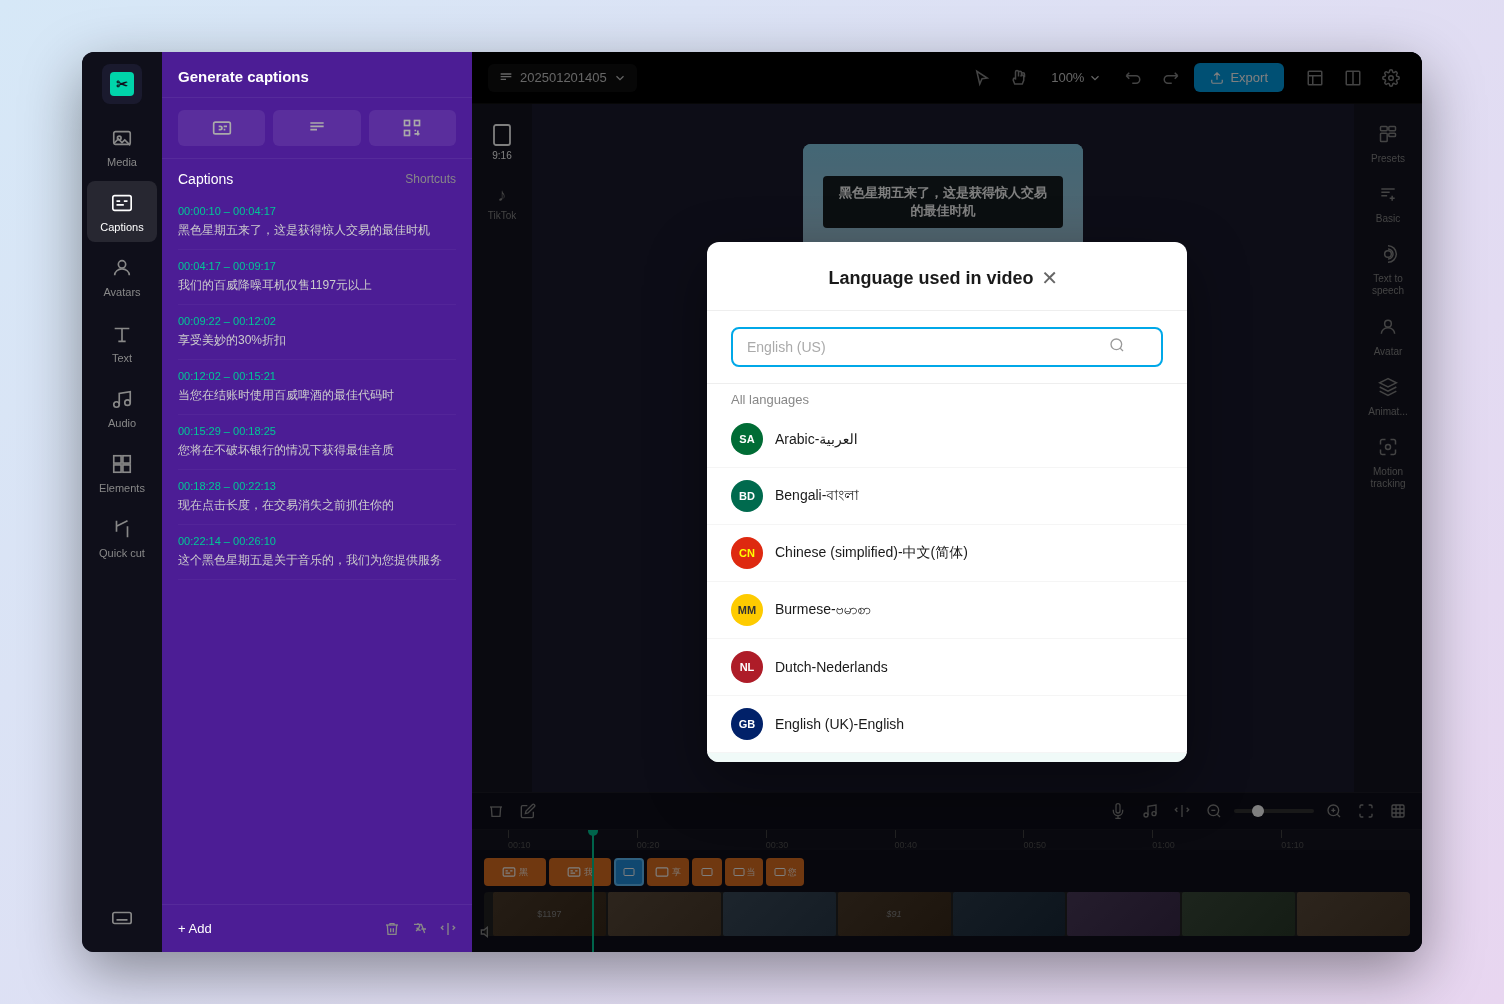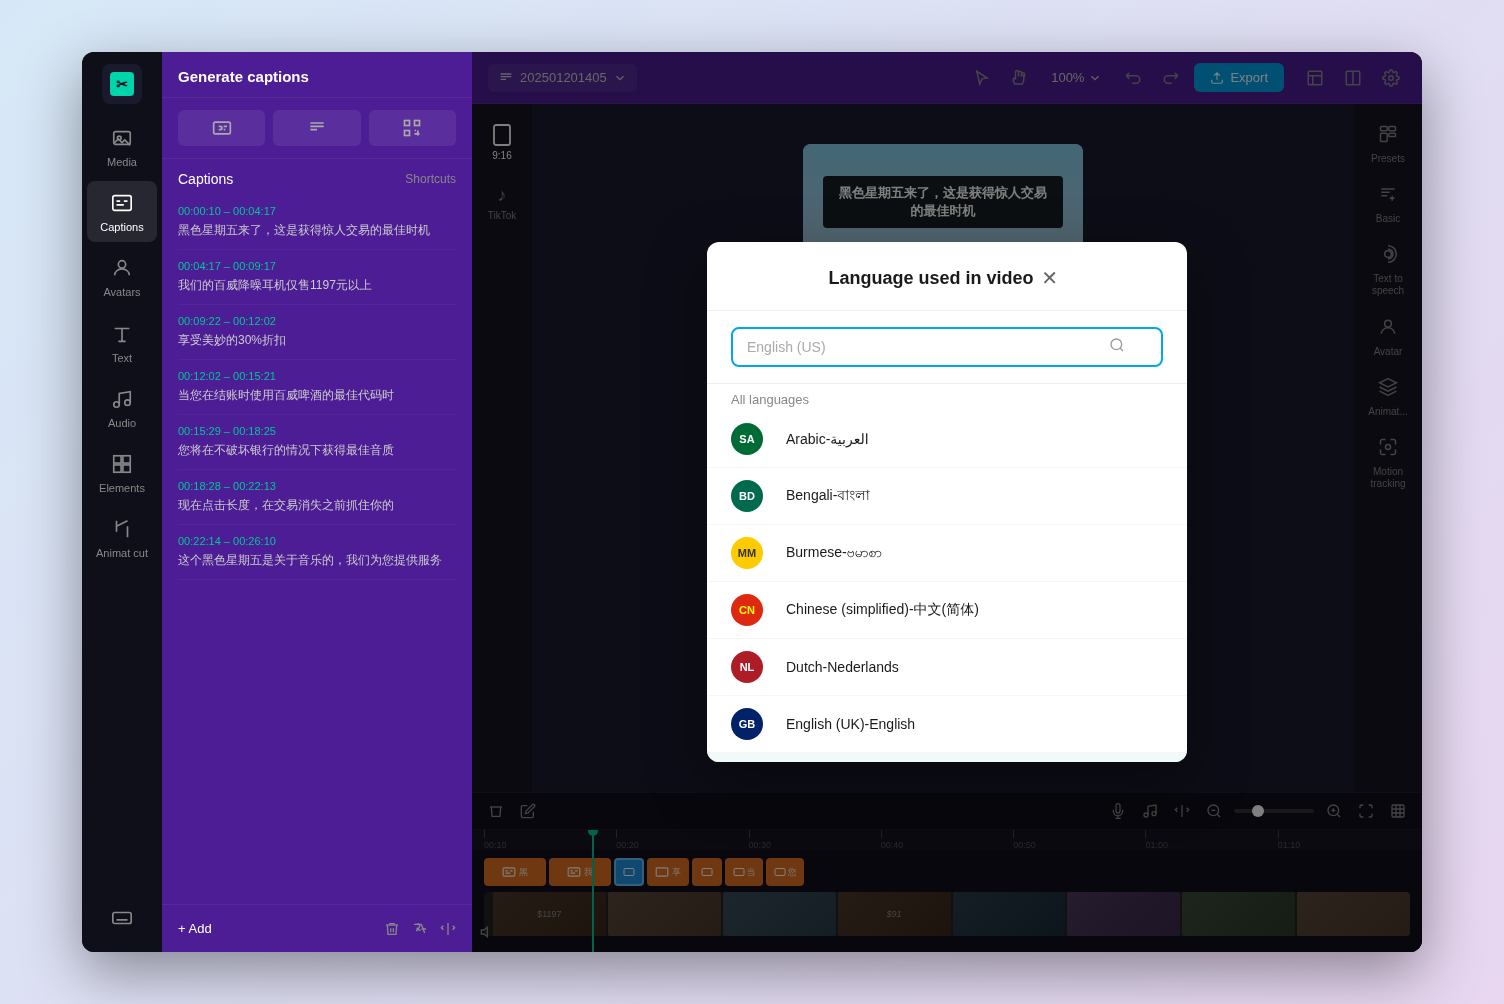--- a/index.html
+++ b/index.html
@@ -173,21 +173,21 @@
       flex: 1;
       display: flex;
       flex-direction: column;
       background: #1a1a2e;
       position: relative;
     }
 
     
     .top-bar {
       height: 52px;
-      background: #4c1d95;
+      background: #000000;
       display: flex;
       align-items: center;
       padding: 0 16px;
       gap: 16px;
       border-bottom: 1px solid rgba(255,255,255,0.06);
       flex-shrink: 0;
     }
     .project-name-btn {
       display: flex;
       align-items: center;
@@ -380,20 +380,21 @@
       align-items: center;
       padding: 0 12px;
       position: relative;
     }
     .ruler-marks {
       display: flex;
       gap: 0;
       flex: 1;
       align-items: flex-end;
       height: 100%;
+      margin-left: 24px;
     }
     .ruler-mark {
       display: flex;
       flex-direction: column;
       align-items: flex-start;
       flex: 1;
     }
     .ruler-line { width: 1px; height: 8px; background: #444; }
     .ruler-label { font-size: 9px; color: #555; margin-top: 2px; white-space: nowrap; }
     .timeline-tracks {
@@ -548,21 +549,21 @@
       flex: 1;
     }
     .modal-list::-webkit-scrollbar { width: 6px; }
     .modal-list::-webkit-scrollbar-track { background: #f5f5f5; }
     .modal-list::-webkit-scrollbar-thumb { background: #ddd; border-radius: 3px; }
     .lang-item {
       display: flex;
       align-items: center;
       padding: 12px 24px;
       cursor: pointer;
-      gap: 23px;
+      gap: 12px;
       border-bottom: 1px solid #f5f5f5;
     }
     .lang-item.selected { background: #f0faf8; }
     .lang-flag {
       width: 32px;
       height: 32px;
       border-radius: 50%;
       background: #e0e0e0;
       display: flex;
       align-items: center;
@@ -654,21 +655,21 @@
           </svg>
       </div>
       <span>Elements</span>
     </div>
     <div class="sidebar-item">
       <div class="icon-wrap">
         <svg width="22" height="22" viewBox="0 0 24 24" fill="none" stroke="currentColor" stroke-width="1.8">
             <path d="M6 3v12M18 9v12M6 9l12-6"></path>
           </svg>
       </div>
-      <span>Animat cut</span>
+      <span>Quick cut</span>
     </div>
     <div class="sidebar-item" style="margin-top:auto;">
       <div class="icon-wrap">
         <svg width="22" height="22" viewBox="0 0 24 24" fill="none" stroke="currentColor" stroke-width="1.8">
             <rect x="2" y="6" width="20" height="12" rx="2"></rect>
             <path d="M6 10h.01M10 10h.01M14 10h.01M18 10h.01M6 14h12"></path>
           </svg>
       </div>
     </div>
   </div>
@@ -1117,26 +1118,26 @@
         <div class="modal-list">
           <div class="lang-item">
             <div class="lang-flag flag-sa">SA</div>
             <span class="lang-name">Arabic-العربية</span>
           </div>
           <div class="lang-item">
             <div class="lang-flag flag-bd">BD</div>
             <span class="lang-name">Bengali-বাংলা</span>
           </div>
           <div class="lang-item">
+            <div class="lang-flag flag-cn">CN</div>
+            <span class="lang-name">Chinese (simplified)-中文(简体)</span>
+          </div>
+          <div class="lang-item">
             <div class="lang-flag flag-mm">MM</div>
             <span class="lang-name">Burmese-ဗမာစာ</span>
-          </div>
-          <div class="lang-item">
-            <div class="lang-flag flag-cn">CN</div>
-            <span class="lang-name">Chinese (simplified)-中文(简体)</span>
           </div>
           <div class="lang-item">
             <div class="lang-flag flag-nl">NL</div>
             <span class="lang-name">Dutch-Nederlands</span>
           </div>
           <div class="lang-item">
             <div class="lang-flag flag-gb">GB</div>
             <span class="lang-name">English (UK)-English</span>
           </div>
           <div class="lang-item selected">

